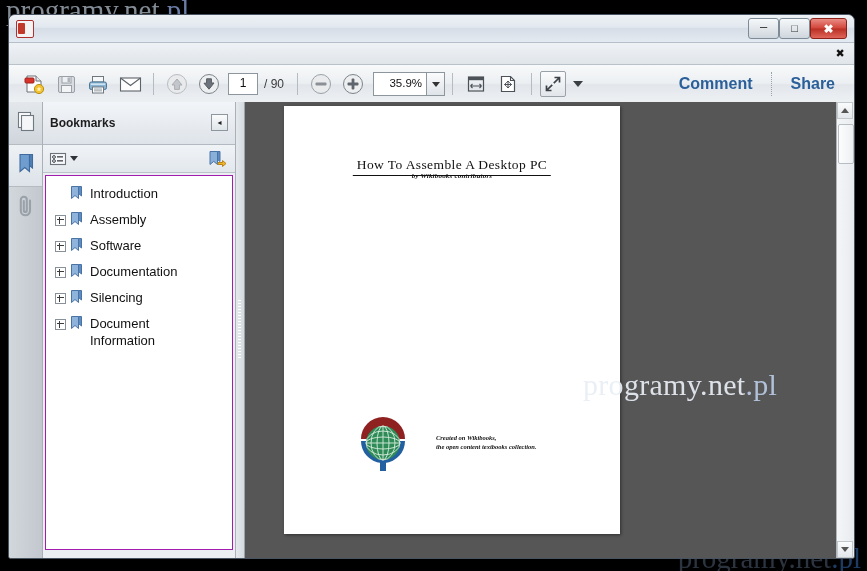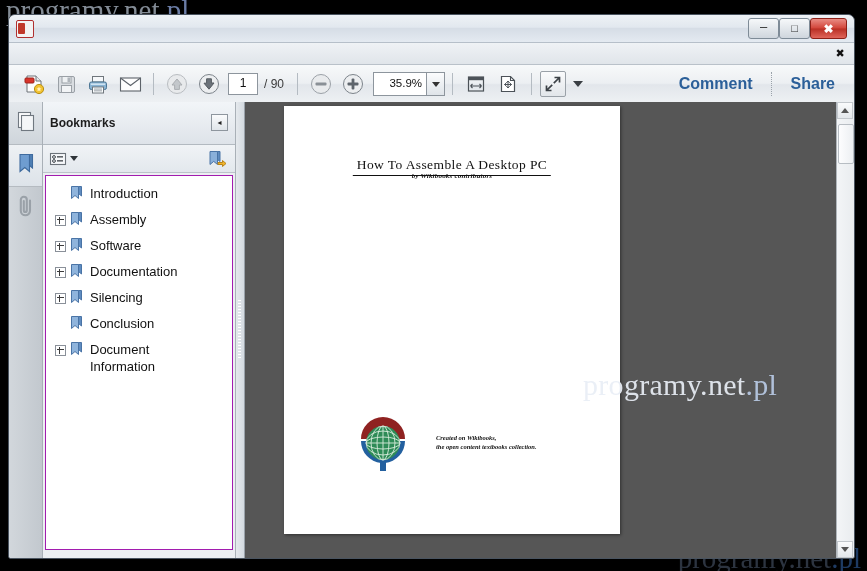--- a/index.html
+++ b/index.html
@@ -518,30 +518,20 @@
               </span>
             <span class="bmicon">
               <svg width="13" height="16" viewBox="0 0 13 16">
                   <path d="M1.5 1.5h7v12l-3.5-3-3.5 3z" fill="#8fb4dc" stroke="#4a74a6"></path>
                   <path d="M8.5 1.5h3v9.5l-3-2.5z" fill="#5f8cc0" stroke="#4a74a6"></path>
                 </svg>
             </span>
             <span class="bmlabel">Silencing</span>
           </div>
 
-          <div class="bmrow">
-            <span class="bmtoggle empty"></span>
-            <span class="bmicon">
-              <svg width="13" height="16" viewBox="0 0 13 16">
-                  <path d="M1.5 1.5h7v12l-3.5-3-3.5 3z" fill="#8fb4dc" stroke="#4a74a6"></path>
-                  <path d="M8.5 1.5h3v9.5l-3-2.5z" fill="#5f8cc0" stroke="#4a74a6"></path>
-                </svg>
-            </span>
-            <span class="bmlabel">Conclusion</span>
-          </div>
 
 
           <div class="bmrow">
             <span class="bmtoggle">
                 <span class="box"></span>
               </span>
             <span class="bmicon">
               <svg width="13" height="16" viewBox="0 0 13 16">
                   <path d="M1.5 1.5h7v12l-3.5-3-3.5 3z" fill="#8fb4dc" stroke="#4a74a6"></path>
                   <path d="M8.5 1.5h3v9.5l-3-2.5z" fill="#5f8cc0" stroke="#4a74a6"></path>

